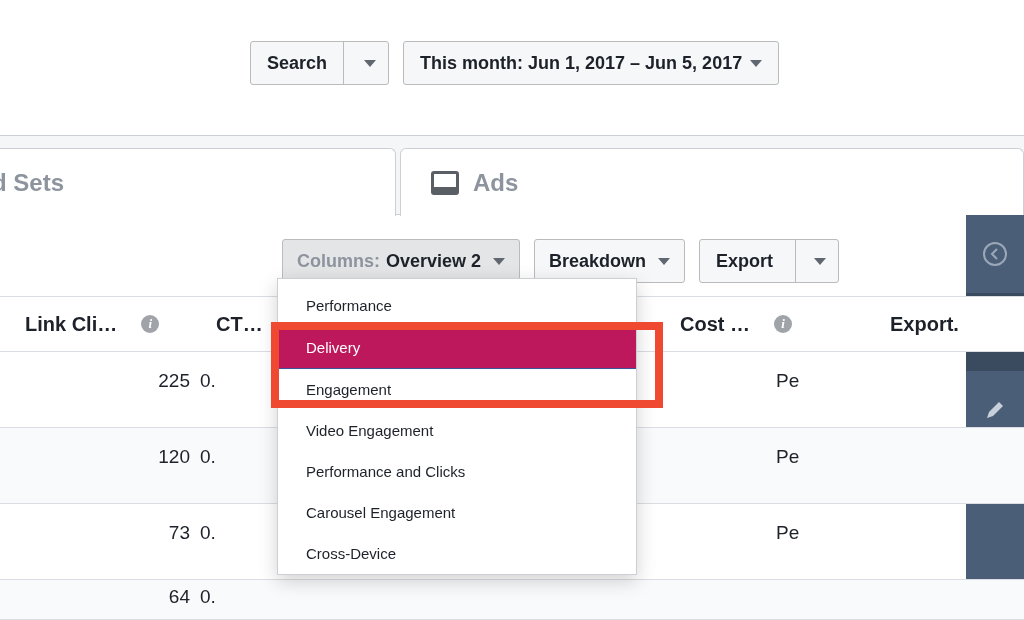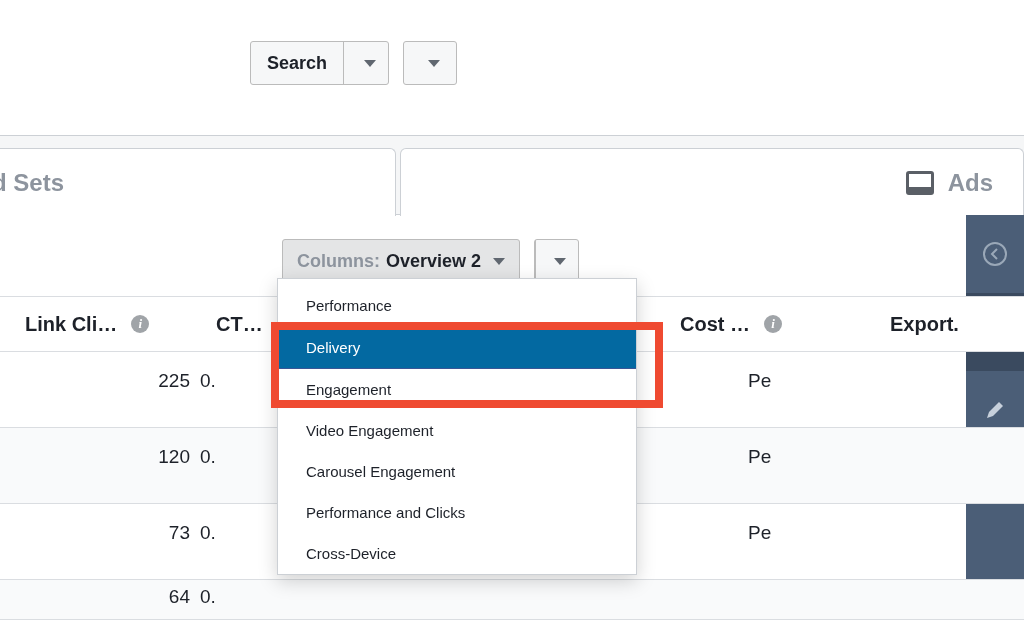--- a/index.html
+++ b/index.html
@@ -77,21 +77,20 @@
       height: 68px;
       gap: 14px;
     }
     .tab.first {
       width: 450px;
       padding-left: 12px;
     }
     .tab.second {
       width: 674px;
       margin-left: 4px;
-      justify-content: flex-end;
     }
     .ads-icon-box {
       width: 28px;
       height: 24px;
       border: 3px solid #5a5f66;
       border-radius: 3px;
       position: relative;
     }
     .ads-icon-box::after {
       content: "";
@@ -146,21 +145,21 @@
       background: #fff;
       display: flex;
       align-items: center;
     }
     .th {
       font-size: 20px;
       font-weight: 700;
       color: #1d2129;
       display: flex;
       align-items: center;
-      gap: 14px;
+      gap: 24px;
       padding: 0 10px;
     }
     .th.col-link { position: absolute; left: 35px; }
     .th.col-ct { position: absolute; left: 226px; }
     .th.col-cost { position: absolute; left: 690px; justify-content: space-between; }
     .th.col-web { position: absolute; left: 900px; }
     .info-icon {
       width: 18px; height: 18px;
       border-radius: 50%;
       background: #a0a4a8;
@@ -182,21 +181,21 @@
     .data-row {
       height: 76px;
       border-bottom: 1px solid #dadde1;
       position: relative;
       font-size: 19px;
       color: #1d2129;
     }
     .data-row:nth-child(even) { background: #f9fafb; }
     .cell-link { position: absolute; left: 0; width: 210px; text-align: right; top: 18px; }
     .cell-ct { position: absolute; left: 220px; top: 18px; }
-    .cell-cost { position: absolute; left: 768px; top: 18px; }
+    .cell-cost { position: absolute; left: 796px; top: 18px; }
     .right-rail {
       position: absolute;
       top: 215px;
       right: 0;
       width: 58px;
       bottom: 0;
       background: #4b5e77;
       display: flex;
       flex-direction: column;
       align-items: center;
@@ -224,21 +223,21 @@
       z-index: 10;
       padding-top: 6px;
     }
     .dropdown-item {
       padding: 12px 28px;
       font-size: 15px;
       color: #1d2129;
       cursor: pointer;
     }
     .dropdown-item.selected {
-      background: #0369a1;
+      background: #be185d;
       color: #fff;
       border-top: 1px solid #3a5696;
       border-bottom: 1px solid #3a5696;
     }
     .highlight-box {
       position: absolute;
       top: 322px;
       left: 271px;
       width: 392px;
       height: 86px;
@@ -252,20 +251,21 @@
 
 <div class="top-toolbar">
   <div class="btn-group">
     <div class="btn-segment">Search</div>
     <div class="btn-segment caret-only">
         <span class="caret"></span>
       </div>
   </div>
   <div class="btn-group">
     <div class="btn-segment">
+        <span>This month: Jun 1, 2017 – Jun 5, 2017</span>
         <span class="caret"></span>
       </div>
   </div>
 </div>
 
 <div class="tabs-row">
   <div class="tab first">
     <span>d Sets</span>
   </div>
   <div class="tab second">
@@ -273,21 +273,28 @@
     <span>Ads</span>
   </div>
 </div>
 
 <div class="sub-toolbar">
   <div class="sub-btn pressed">
     <span class="muted">Columns:</span>
     <span>Overview 2</span>
     <span class="caret"></span>
   </div>
+  <div class="sub-btn">
+    <span>Breakdown</span>
+    <span class="caret"></span>
+  </div>
   <div class="sub-btn split">
+    <div class="seg-main">
+        <span>Export</span>
+      </div>
     <div class="seg-caret">
         <span class="caret"></span>
       </div>
   </div>
 </div>
 
 <div class="right-rail">
   <div class="rail-btn">
     <svg width="26" height="26" viewBox="0 0 26 26">
         <circle cx="13" cy="13" r="11" fill="none" stroke="#9aa8b8" stroke-width="2"></circle>
@@ -351,18 +358,18 @@
     <div class="cell-link" style="top:6px;">64</div>
     <div class="cell-ct" style="top:6px;">0.</div>
   </div>
 </div>
 
 <div class="dropdown">
   <div class="dropdown-item">Performance</div>
   <div class="dropdown-item selected">Delivery</div>
   <div class="dropdown-item">Engagement</div>
   <div class="dropdown-item">Video Engagement</div>
+  <div class="dropdown-item">Performance and Clicks</div>
   <div class="dropdown-item">Carousel Engagement</div>
-  <div class="dropdown-item">Performance and Clicks</div>
   <div class="dropdown-item">Cross-Device</div>
 </div>
 
 <div class="highlight-box"></div>
 
 </body></html>

